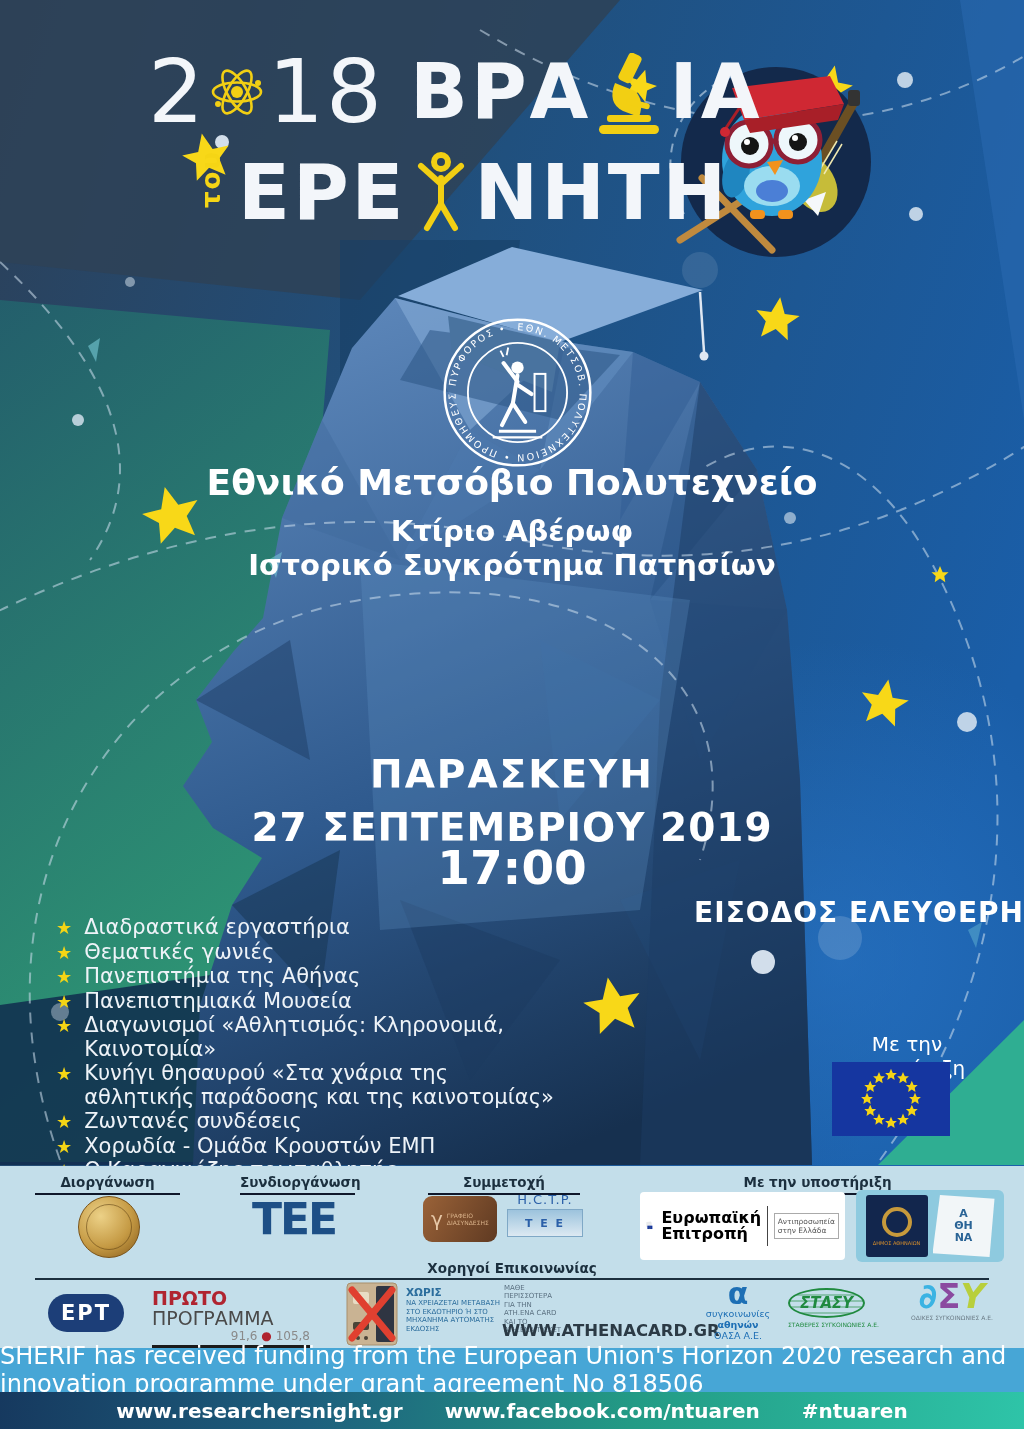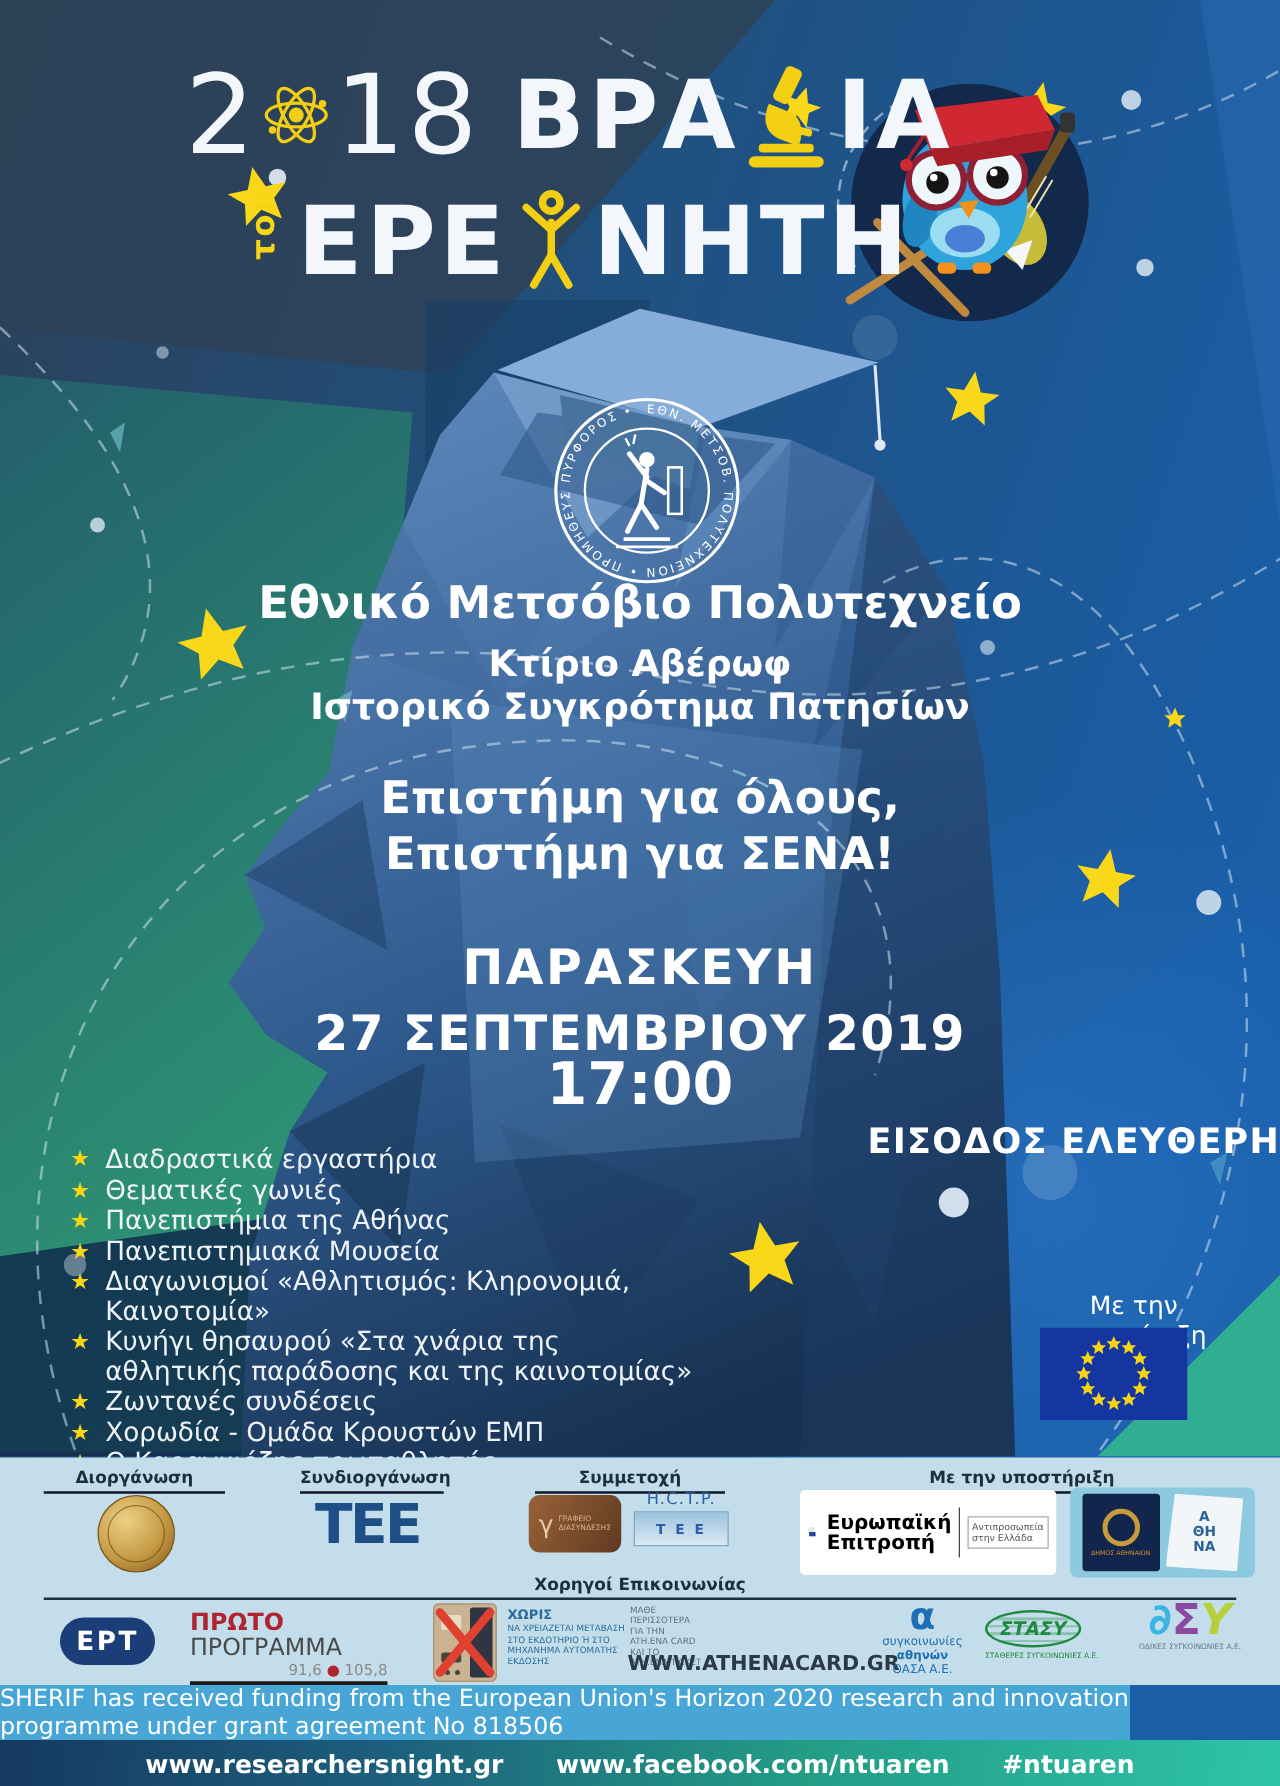--- a/index.html
+++ b/index.html
@@ -111,22 +111,22 @@
       background:repeating-linear-gradient(180deg,transparent 0 4px,rgba(31,138,63,.35) 4px 6px);}
   .stasy .sub{font-size:6px;margin-top:3px;}
   .osy{position:absolute;left:900px;top:114px;width:104px;text-align:center;}
   .osy .l{font-size:34px;font-weight:800;line-height:32px;}
   .osy .d{color:#3bb3e3;font-style:italic;}
   .osy .s{color:#8a4aa0;}
   .osy .y{color:#b8cf3c;font-style:italic;}
   .osy .sub{font-size:6px;color:#6a7a85;margin-top:2px;}
 
   
-  .sherif{position:absolute;left:0;top:1348px;width:904px;height:44px;background:#47a6d6;z-index:4;
-      color:#fff;font-size:19px;display:flex;align-items:center;justify-content:center;}
+  .sherif{position:absolute;left:0;top:1348px;width:1024px;height:44px;background:#47a6d6;z-index:4;
+      color:#fff;font-size:24px;display:flex;align-items:center;justify-content:center;}
   .footer{position:absolute;left:0;top:1392px;width:1024px;height:37px;z-index:4;
       background:linear-gradient(95deg,#16395f 0%,#1d5f7d 30%,#239b85 62%,#2ec4a8 100%);
       color:#fff;display:flex;align-items:center;justify-content:center;gap:42px;
       font-size:20px;font-weight:700;}
 </style>
 </head>
 <body>
 
 <div class="poster">
 
@@ -338,22 +338,20 @@
         <path d="M34,79 H66" stroke-width="1.4"></path>
         <rect x="61" y="38" width="7" height="24" stroke-width="1.3"></rect>
         <path d="M41,27 l-2,-4 M43,26 l1,-5" stroke-width="1.2"></path>
       </g>
     </svg>
   </div>
 
   <div class="ctr uni">Εθνικό Μετσόβιο Πολυτεχνείο</div>
   <div class="ctr venue1">Κτίριο Αβέρωφ</div>
   <div class="ctr venue2">Ιστορικό Συγκρότημα Πατησίων</div>
-  <div class="ctr slogan">Επιστήμη για όλους,
-Επιστήμη για ΣΕΝΑ!</div>
   <div class="ctr day">ΠΑΡΑΣΚΕΥΗ</div>
   <div class="ctr date">27 ΣΕΠΤΕΜΒΡΙΟΥ 2019</div>
   <div class="ctr time">17:00</div>
   <div class="ctr entrance">ΕΙΣΟΔΟΣ ΕΛΕΥΘΕΡΗ</div>
 
   <ul class="acts">
     <li>
         <span class="st">★</span>
         <span class="tx">Διαδραστικά εργαστήρια</span>
       </li>

